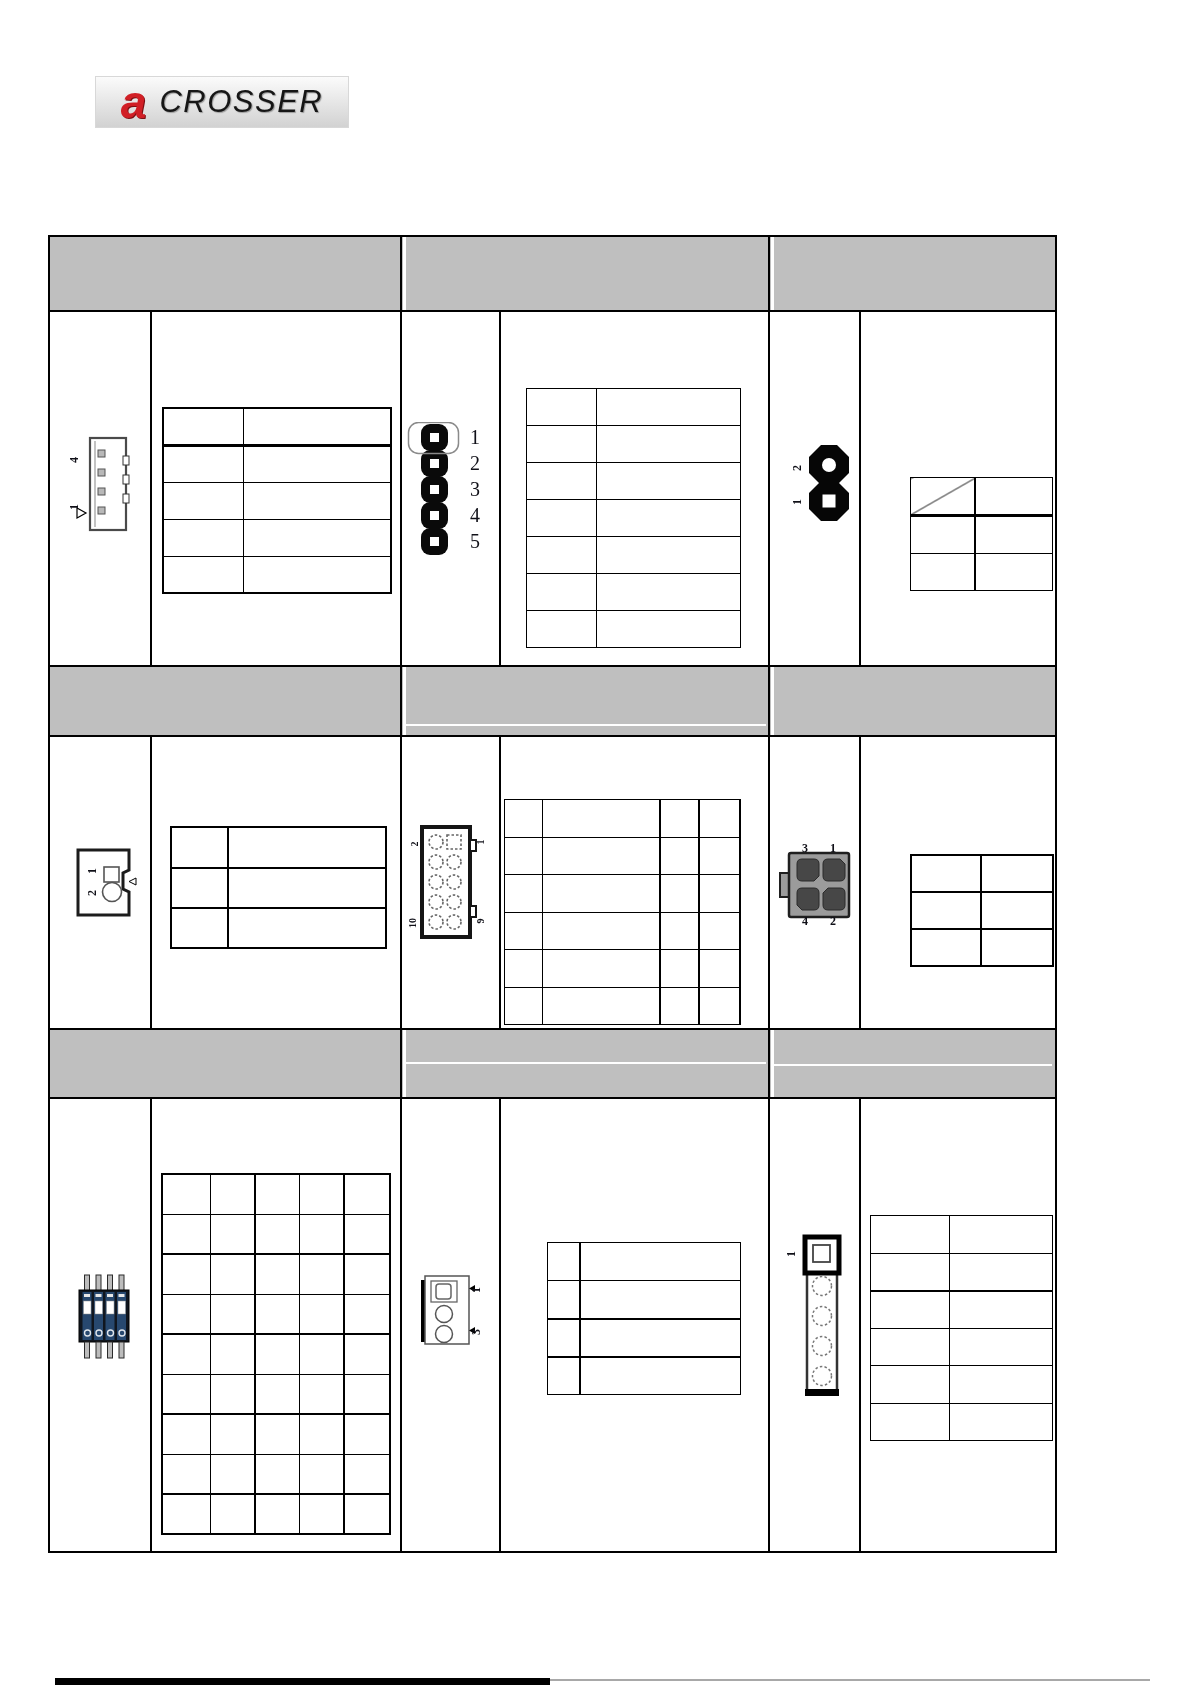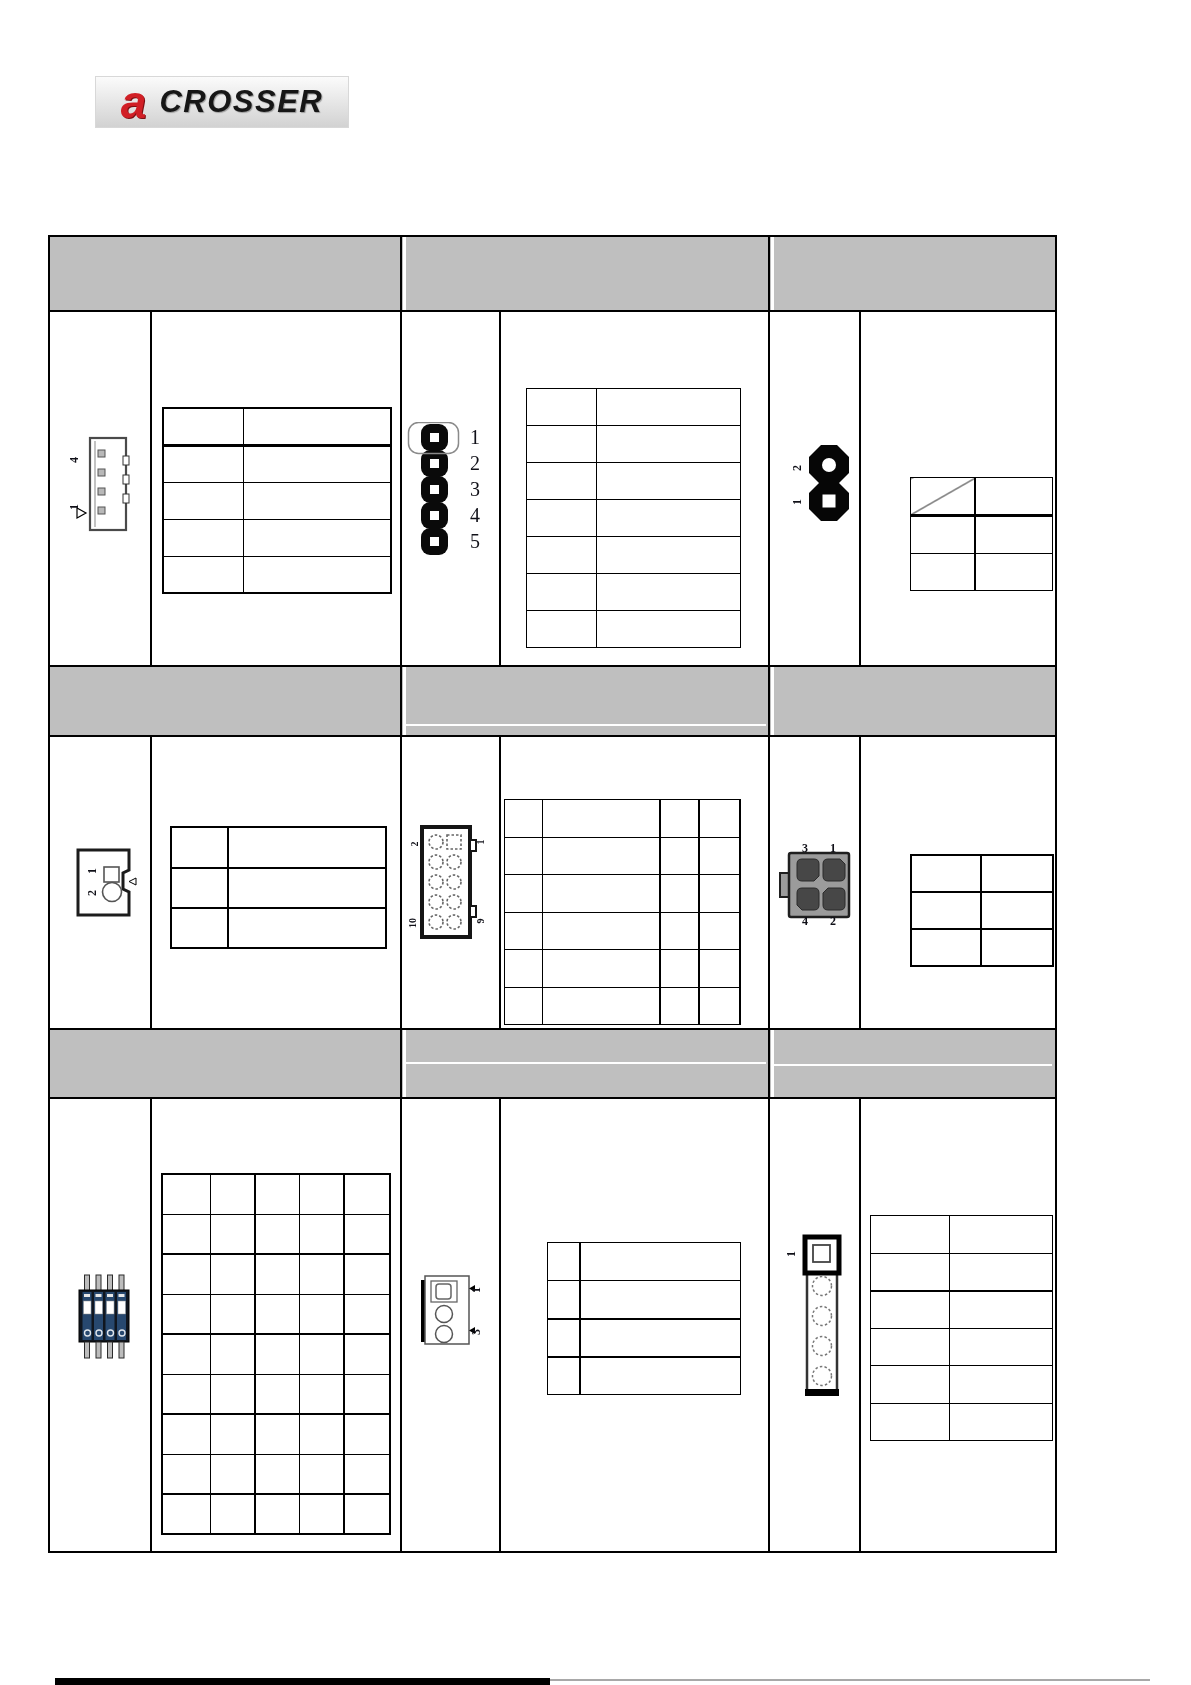--- a/index.html
+++ b/index.html
@@ -7,21 +7,21 @@
         font-family:"Liberation Serif",serif;}
   .abs{position:absolute;}
 
   
   .logo-box{position:absolute;left:95px;top:76px;width:252px;height:50px;
     background:linear-gradient(#fbfbfb,#d2d2d2);border:1px solid #d8d8d8;
     display:flex;align-items:center;justify-content:center;}
   .logo-a{font-family:"Liberation Sans",sans-serif;font-weight:900;font-style:italic;
     font-size:46px;line-height:40px;color:#d11f26;letter-spacing:-2px;
     text-shadow:1px 1px 0 #7c0e12;}
-  .logo-rest{font-family:"Liberation Sans",sans-serif;font-weight:700;font-style:italic;
+  .logo-rest{font-family:"Liberation Sans",sans-serif;font-weight:400;font-style:italic;
     font-size:31px;color:#161616;letter-spacing:1.5px;margin-left:15px;
     text-shadow:1px 1px 1px #9a9a9a;}
 
   
   .grid{position:absolute;left:48px;top:235px;width:1009px;height:1318px;
         border:2px solid #000;box-sizing:border-box;}
   .band{position:absolute;left:0;width:100%;background:#bfbfbf;}
   .hline{position:absolute;left:0;width:100%;height:2px;background:#000;}
   .vmain{position:absolute;top:0;width:2px;height:100%;background:#000;}
   .vsub{position:absolute;width:1.5px;background:#000;}

